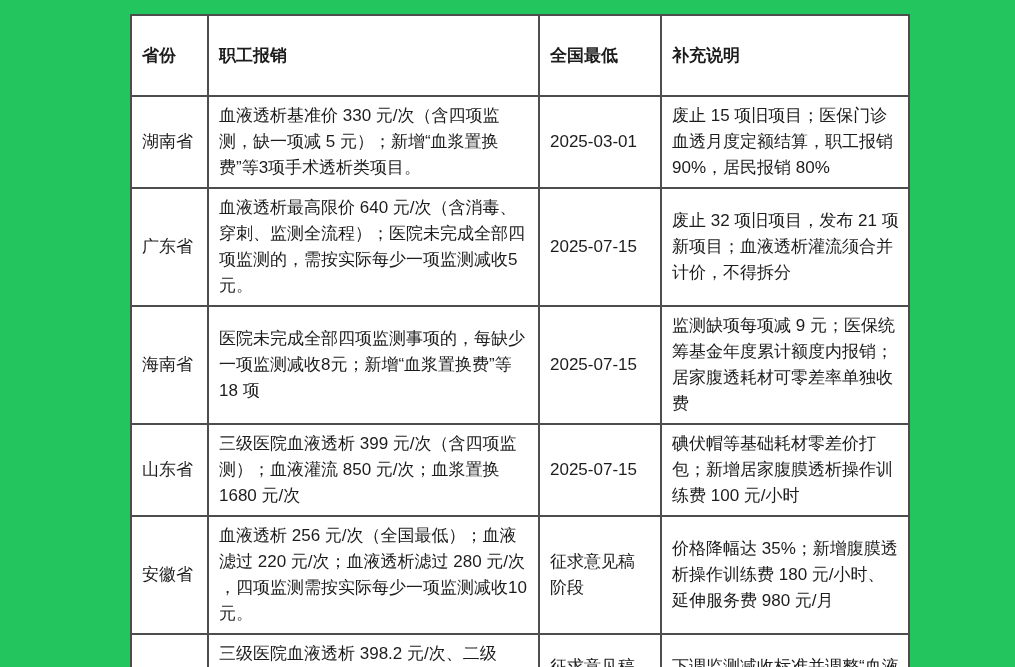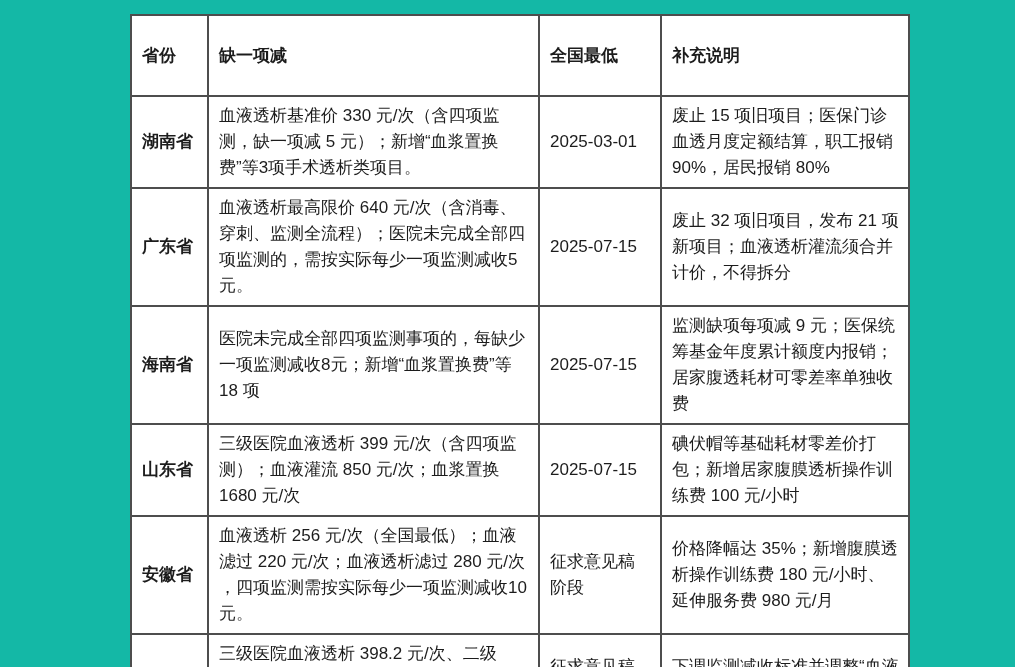--- a/index.html
+++ b/index.html
@@ -4,21 +4,21 @@
 <style>
   * { margin: 0; padding: 0; box-sizing: border-box; }
   html, body {
     background: #ffffff;
     font-family: "Liberation Sans", "DejaVu Sans", sans-serif;
   }
   .page {
     position: relative;
     width: 1015px;
     height: 667px;
-    background: #14b8a6;
+    background: #22c55e;
     overflow: hidden;
   }
   table.price-table {
     position: absolute;
     left: 130px;
     top: 14px;
     width: 778px;
     height: 634px;
     border-collapse: collapse;
     table-layout: fixed;
@@ -32,21 +32,21 @@
     padding: 6px 9px 6px 10px;
     color: #1c1c1c;
     font-size: 17px;
     line-height: 26px;
     overflow: hidden;
   }
   table.price-table th {
     font-weight: bold;
   }
   td.province {
-    font-weight: bold;
+    font-weight: normal;
     white-space: nowrap;
   }
   col.c-province  { width: 77px;  }
   col.c-adjust    { width: 331px; }
   col.c-time      { width: 122px; }
   col.c-note      { width: 248px; }
   thead tr { height: 81px; }
   tbody tr { height: 79px; }
 </style>
 </head>
@@ -56,21 +56,21 @@
   <table class="price-table">
     <colgroup>
       <col class="c-province">
       <col class="c-adjust">
       <col class="c-time">
       <col class="c-note">
     </colgroup>
     <thead>
       <tr>
         <th>省份</th>
-        <th>缺一项减</th>
+        <th>职工报销</th>
         <th>全国最低</th>
         <th>补充说明</th>
       </tr>
     </thead>
     <tbody>
       <tr>
         <td class="province">湖南省</td>
         <td>血液透析基准价 330 元/次（含四项监测，缺一项减 5 元）；新增“血浆置换费”等3项手术透析类项目。</td>
         <td>2025-03-01</td>
         <td>废止 15 项旧项目；医保门诊血透月度定额结算，职工报销 90%，居民报销 80%</td>

